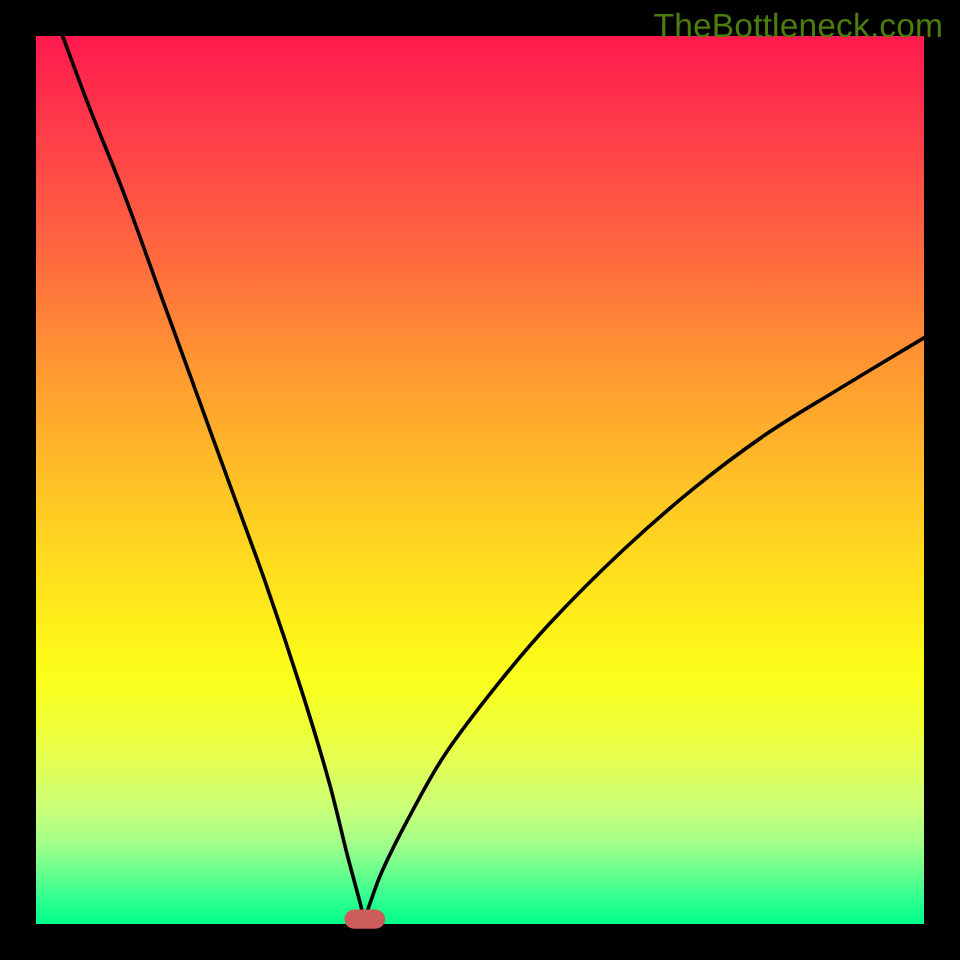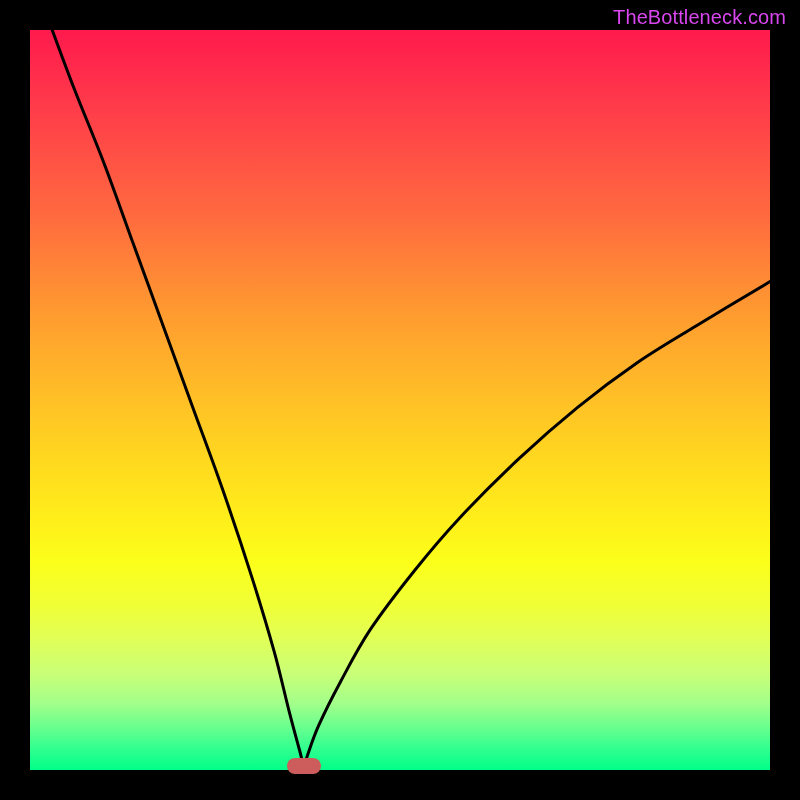--- a/index.html
+++ b/index.html
@@ -40,22 +40,22 @@
       #a2ff8a 91%,
       #6dff8e 94%,
       #33ff8f 97%,
       #00ff88 100%
     );
   }
   .watermark {
     position: absolute;
     top: 6px;
     right: 14px;
-    color: #d946ef;
-    font-size: 20px;
+    color: #4d7c0f;
+    font-size: 28px;
     font-weight: 400;
     letter-spacing: 0.1px;
     user-select: none;
     z-index: 5;
   }
   svg.curve-layer {
     position: absolute;
     left: 0;
     top: 0;
     width: 740px;

